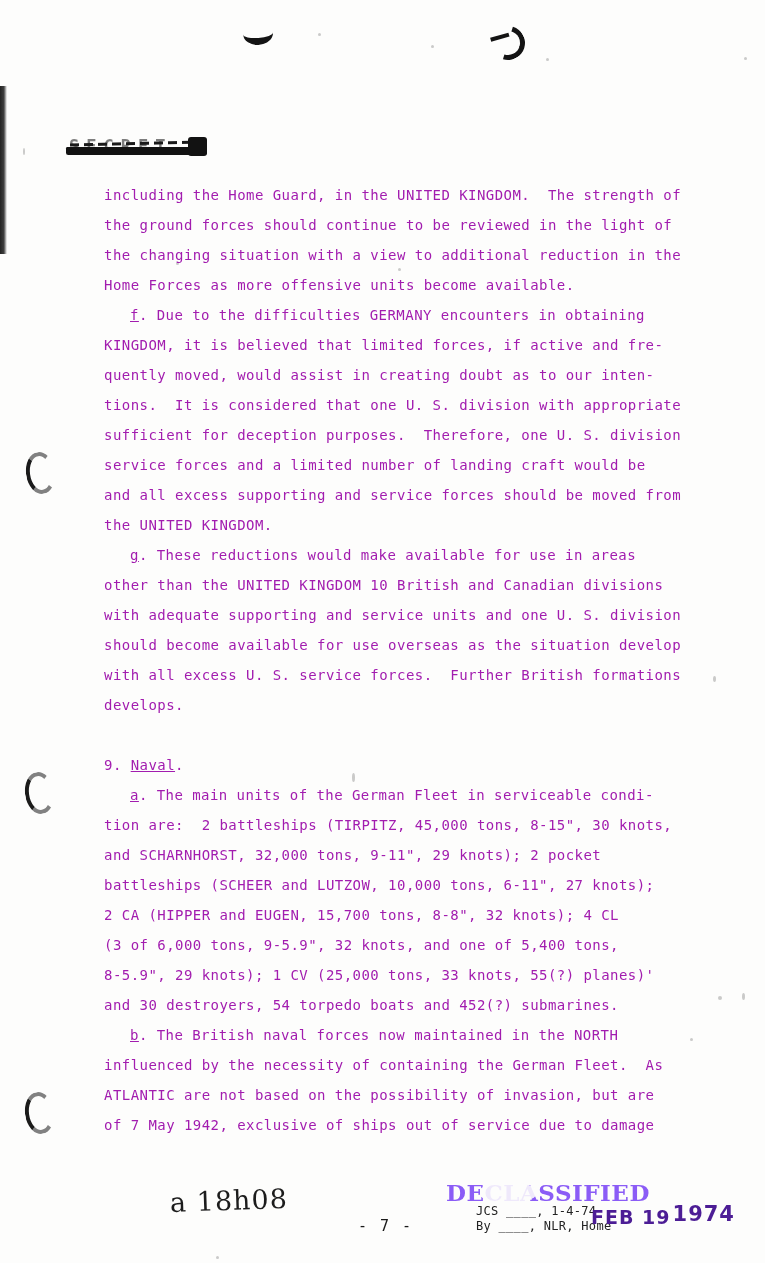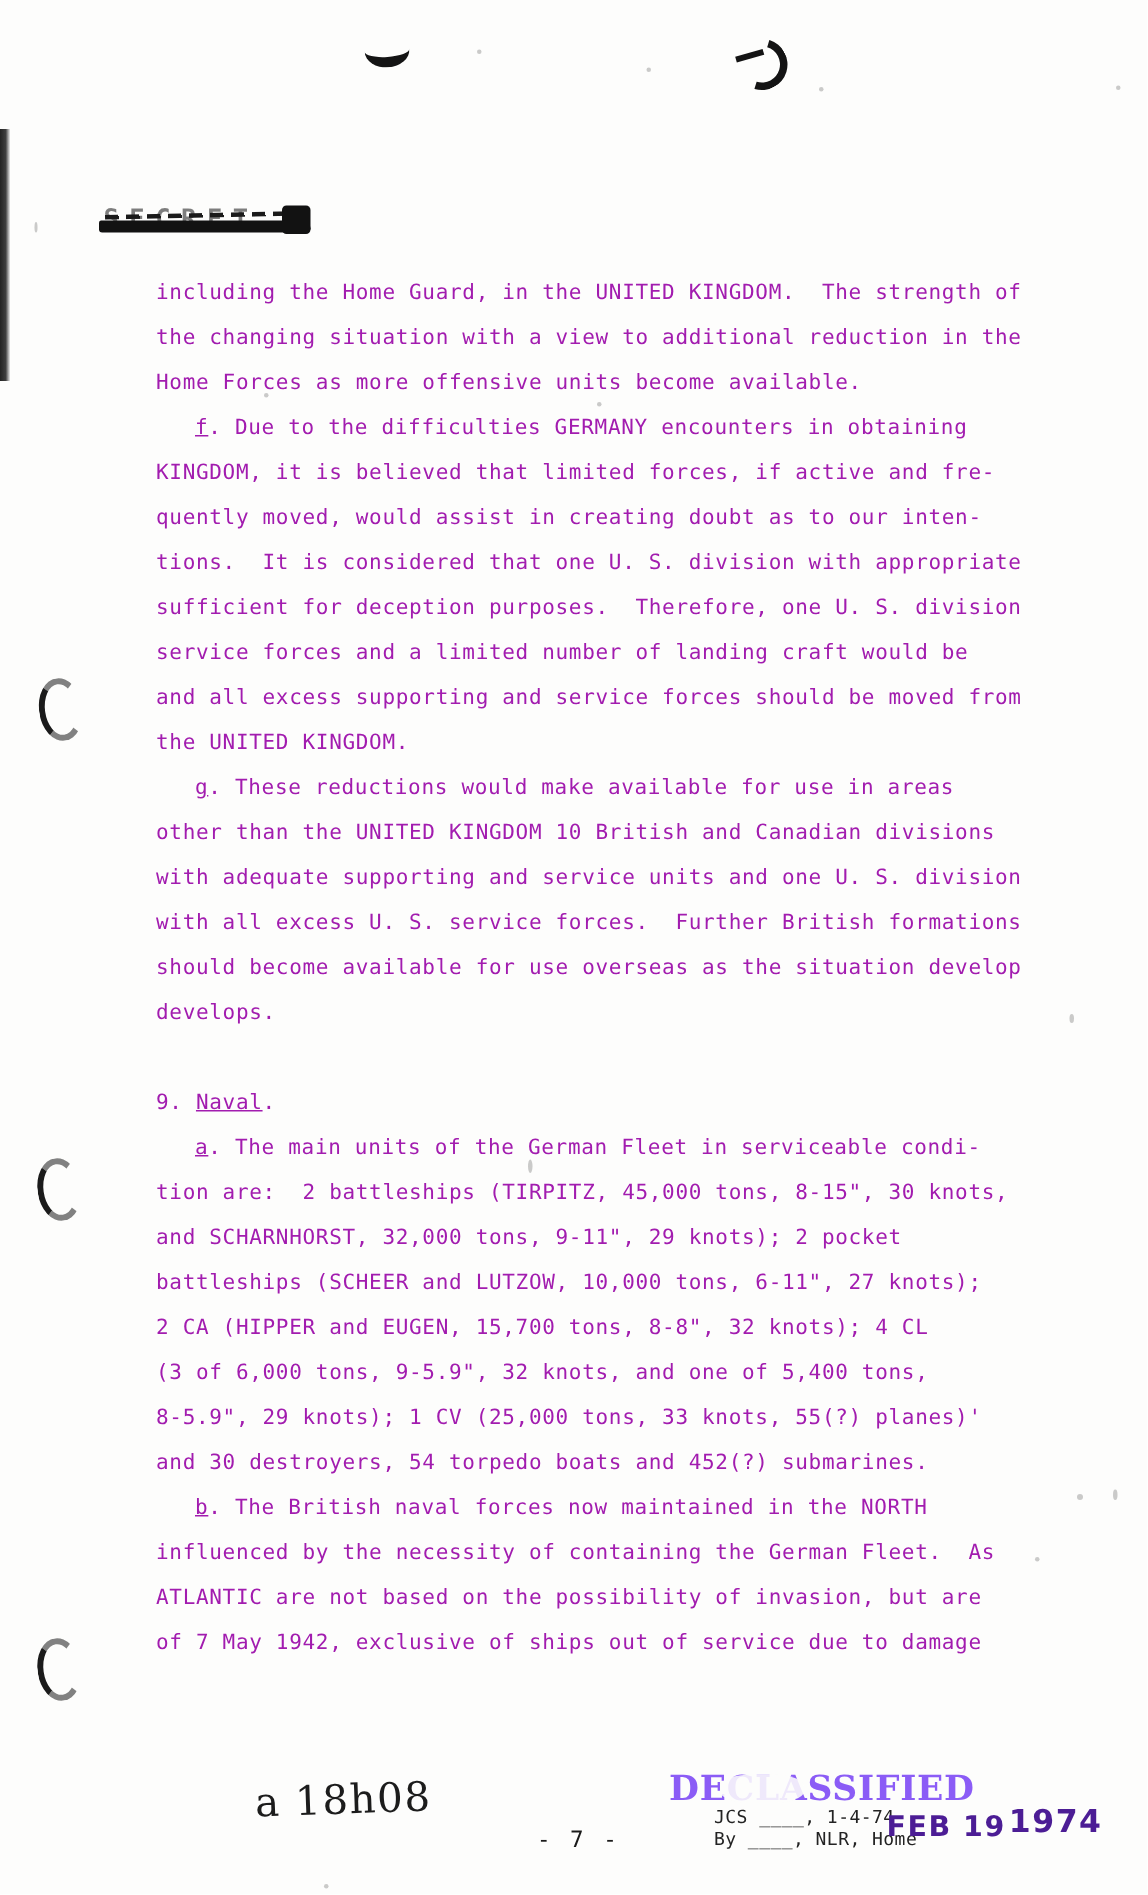--- a/index.html
+++ b/index.html
@@ -231,35 +231,36 @@
   <div class="speck" style="left:216px; top:1256px; width:3px; height:3px;"></div>
 
   <div id="classification-stamp">
     <div class="ghost">SECRET</div>
     <div class="scratch"></div>
     <div class="blot"></div>
   </div>
 
   <div id="body-text">
       <div class="line">including the Home Guard, in the UNITED KINGDOM.  The strength of</div>
+      <div class="line">the ground forces should continue to be reviewed in the light of</div>
       <div class="line">the changing situation with a view to additional reduction in the</div>
       <div class="line">Home Forces as more offensive units become available.</div>
       <div class="line indent"><span class="u">f</span><span>. Due to the difficulties GERMANY encounters in obtaining</span></div>
       <div class="line">KINGDOM, it is believed that limited forces, if active and fre-</div>
       <div class="line">quently moved, would assist in creating doubt as to our inten-</div>
       <div class="line">tions.  It is considered that one U. S. division with appropriate</div>
       <div class="line">sufficient for deception purposes.  Therefore, one U. S. division</div>
       <div class="line">service forces and a limited number of landing craft would be</div>
       <div class="line">and all excess supporting and service forces should be moved from</div>
       <div class="line">the UNITED KINGDOM.</div>
       <div class="line indent"><span class="u">g</span><span>. These reductions would make available for use in areas</span></div>
       <div class="line">other than the UNITED KINGDOM 10 British and Canadian divisions</div>
       <div class="line">with adequate supporting and service units and one U. S. division</div>
+      <div class="line">should become available for use overseas as the situation develop</div>
       <div class="line">with all excess U. S. service forces.  Further British formations</div>
-      <div class="line">should become available for use overseas as the situation develop</div>
       <div class="line">develops.</div>
       <div class="blank"></div>
       <div class="line"><span>9. </span><span class="u">Naval</span><span>.</span></div>
       <div class="line indent"><span class="u">a</span><span>. The main units of the German Fleet in serviceable condi-</span></div>
       <div class="line">tion are:  2 battleships (TIRPITZ, 45,000 tons, 8-15", 30 knots,</div>
       <div class="line">and SCHARNHORST, 32,000 tons, 9-11", 29 knots); 2 pocket</div>
       <div class="line">battleships (SCHEER and LUTZOW, 10,000 tons, 6-11", 27 knots);</div>
       <div class="line">2 CA (HIPPER and EUGEN, 15,700 tons, 8-8", 32 knots); 4 CL</div>
       <div class="line">(3 of 6,000 tons, 9-5.9", 32 knots, and one of 5,400 tons,</div>
       <div class="line">8-5.9", 29 knots); 1 CV (25,000 tons, 33 knots, 55(?) planes)'</div>

